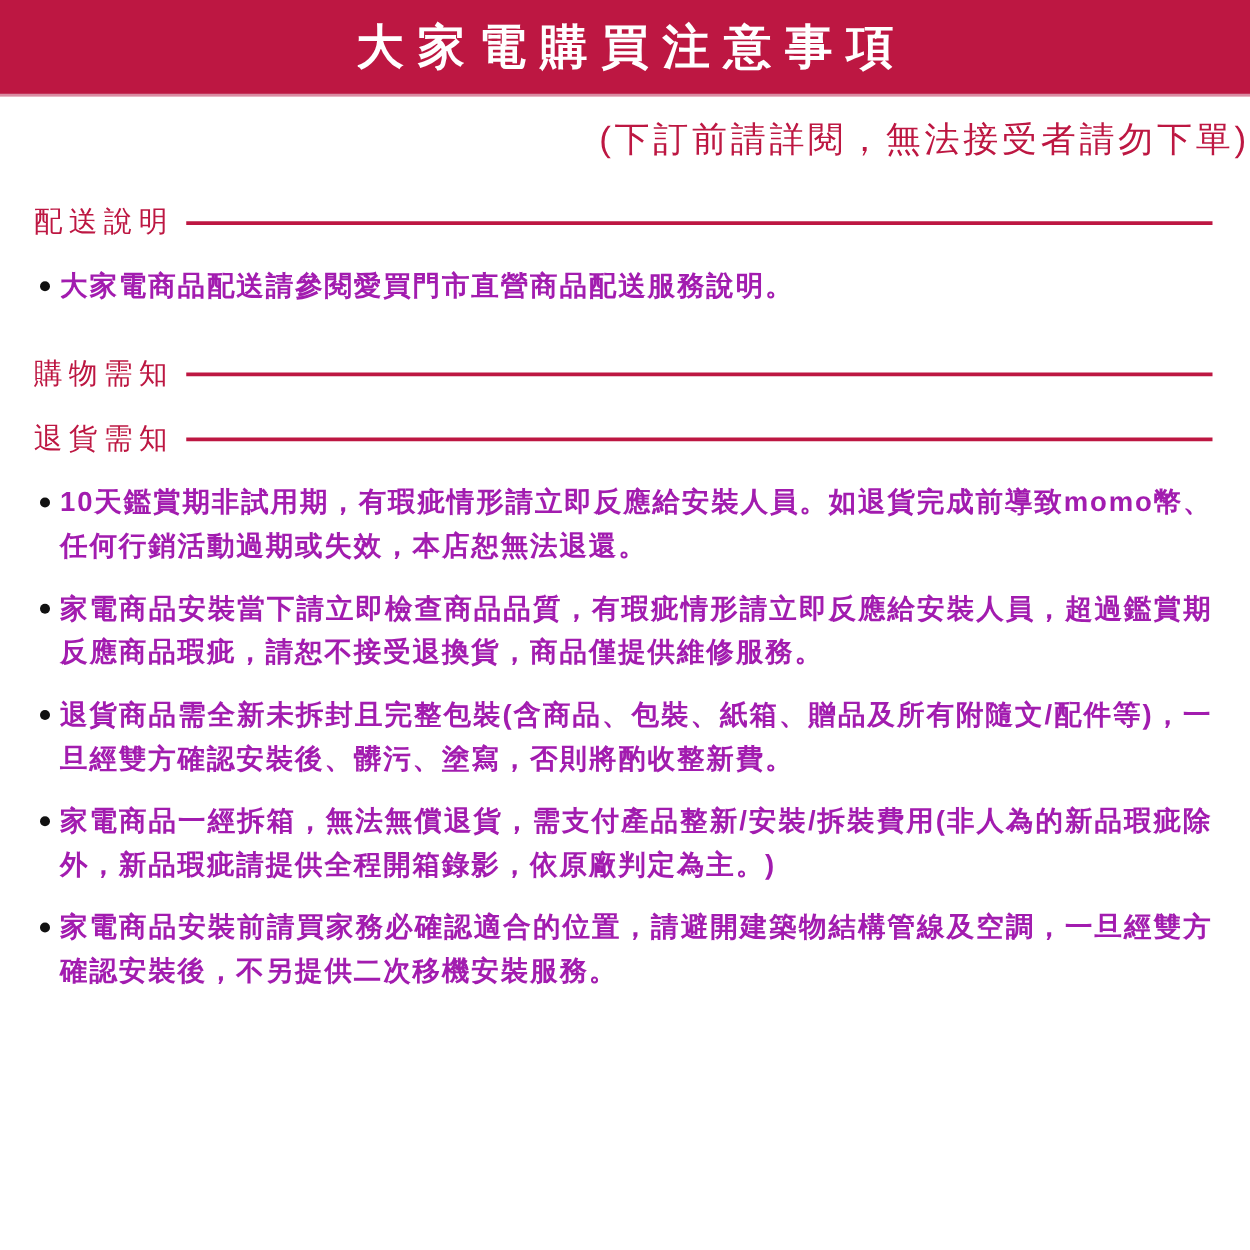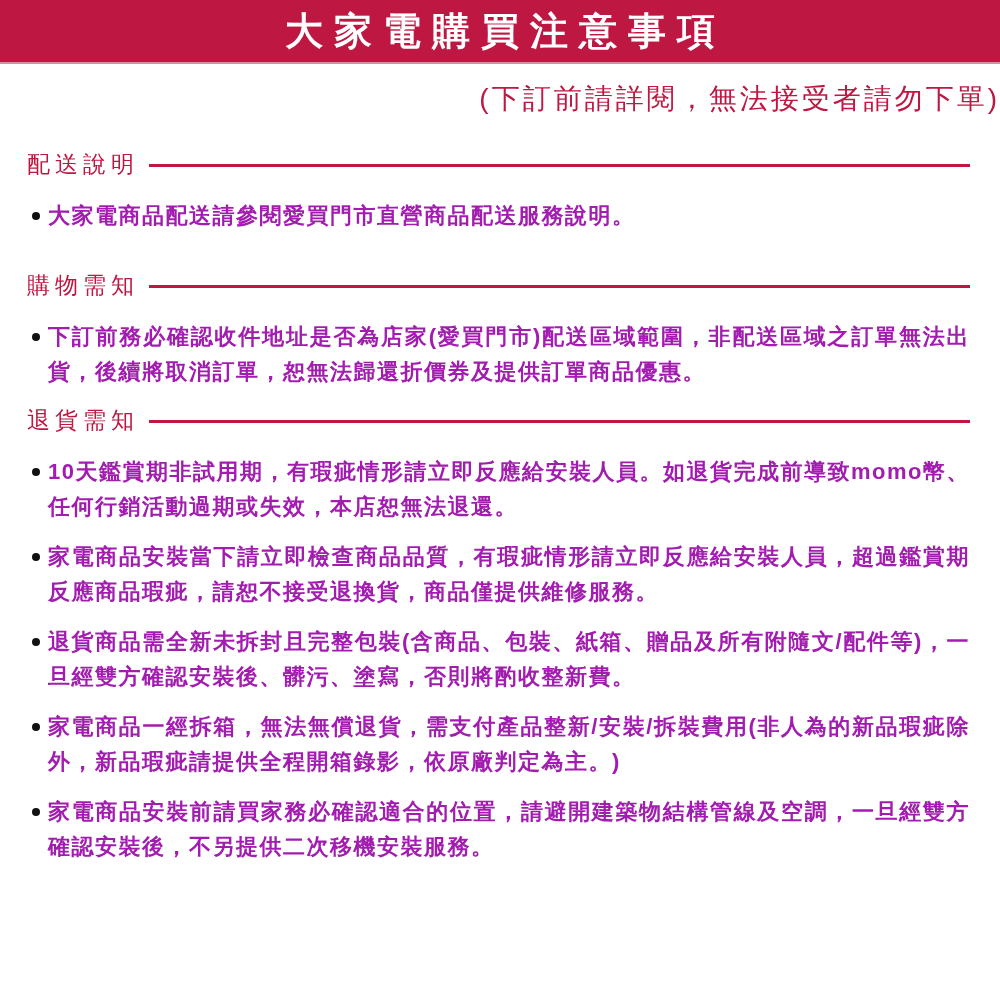--- a/index.html
+++ b/index.html
@@ -6,21 +6,21 @@
   html, body {
     width: 1000px;
     height: 1000px;
     background: #ffffff;
     font-family: "Liberation Sans", sans-serif;
     overflow: hidden;
   }
   
   .banner {
     width: 100%;
-    height: 64px;
+    height: 77px;
     background: #bd1742;
     display: flex;
     align-items: center;
     justify-content: center;
     border-bottom: 2px solid #d98ca2;
   }
   .banner h1 {
     color: #ffffff;
     font-size: 38px;
     font-weight: bold;
@@ -112,21 +112,20 @@
       <li>大家電商品配送請參閱愛買門市直營商品配送服務說明。</li>
     </ul>
   </section>
 
   <section class="notice-section" id="section-shopping">
     <div class="sec-head">
       <h2>購物需知</h2>
       <div class="rule"></div>
     </div>
     <ul class="bullets">
-      <li>下訂前務必確認收件地址是否為店家(愛買門市)配送區域範圍，非配送區域之訂單無法出貨，後續將取消訂單，恕無法歸還折價券及提供訂單商品優惠。</li>
     </ul>
   </section>
 
   <section class="notice-section" id="section-return">
     <div class="sec-head">
       <h2>退貨需知</h2>
       <div class="rule"></div>
     </div>
     <ul class="bullets">
       <li>10天鑑賞期非試用期，有瑕疵情形請立即反應給安裝人員。如退貨完成前導致momo幣、任何行銷活動過期或失效，本店恕無法退還。</li>

